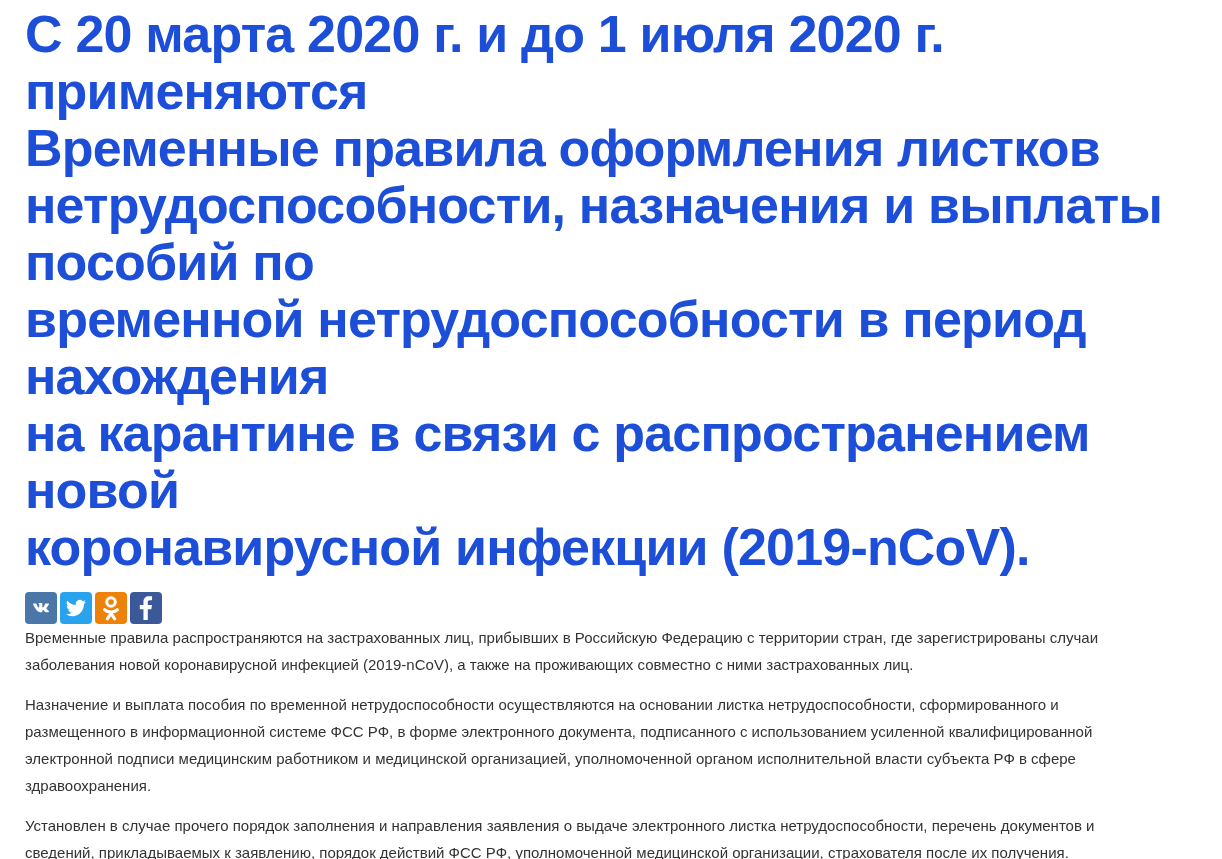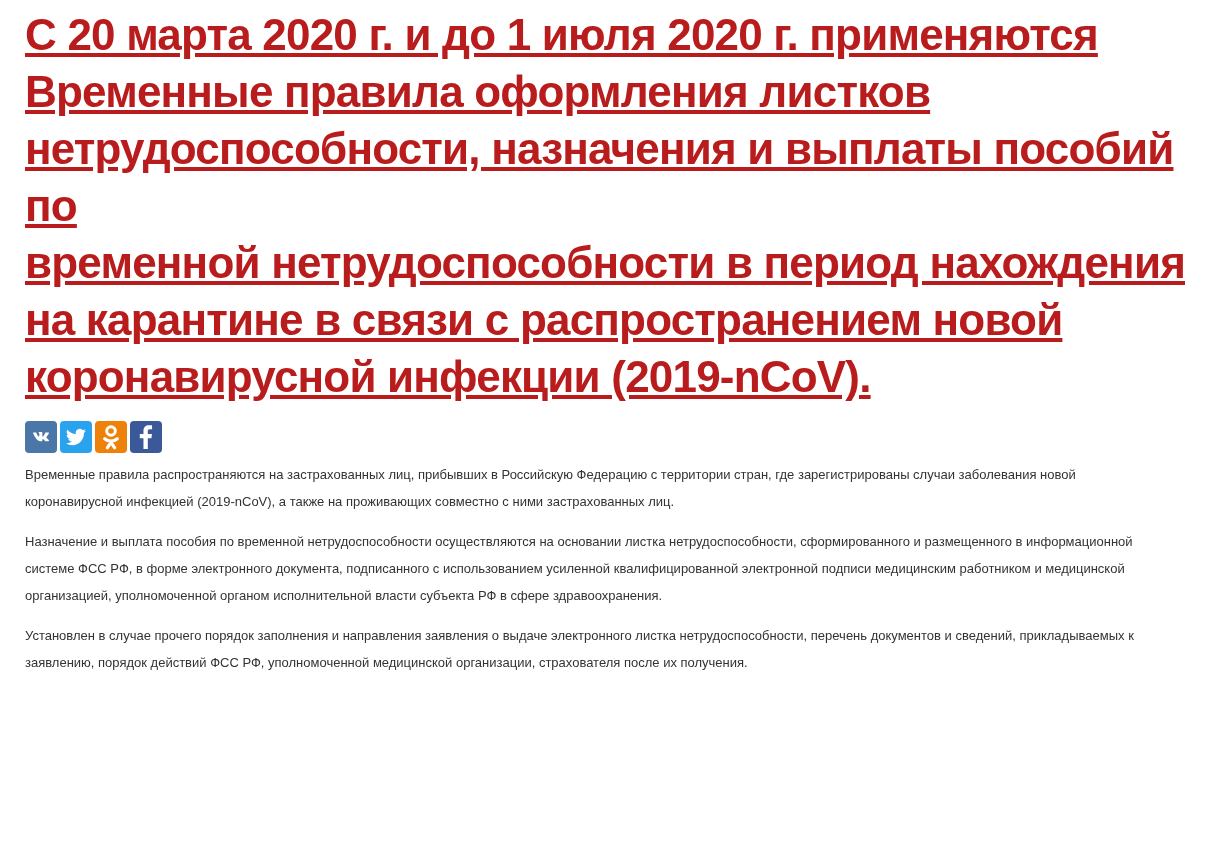--- a/index.html
+++ b/index.html
@@ -11,28 +11,27 @@
   body {
     width: 1222px;
     height: 859px;
     overflow: hidden;
   }
   .content {
     padding: 6px 30px 0 25px;
   }
   .page-title {
     margin: 0;
-    font-size: 44px;
+    font-size: 52px;
     line-height: 57px;
     font-weight: 700;
     letter-spacing: -0.8px;
-    color: #b91c1c;
+    color: #1d4ed8;
     white-space: pre-line;
     max-width: 1160px;
-    text-decoration: underline;
   }
   .share-row {
     margin-top: 16px;
     display: flex;
     gap: 3px;
   }
   .share-btn {
     width: 32px;
     height: 32px;
     border-radius: 4px;
@@ -53,23 +52,23 @@
     margin-bottom: 20px;
     max-width: 1130px;
     color: #1e1ed2;
     font-size: 18px;
     line-height: 27px;
     font-weight: 700;
     text-decoration: none;
     cursor: pointer;
   }
   .body-par {
-    margin: 8px 0 13px 0;
+    margin: 0 0 13px 0;
     max-width: 1135px;
-    font-size: 13px;
+    font-size: 15px;
     line-height: 27px;
     color: #333333;
   }
 </style>
 </head>
 <body>
 
 <div class="content">
 
   <h1 class="page-title">С 20 марта 2020 г. и до 1 июля 2020 г. применяются

